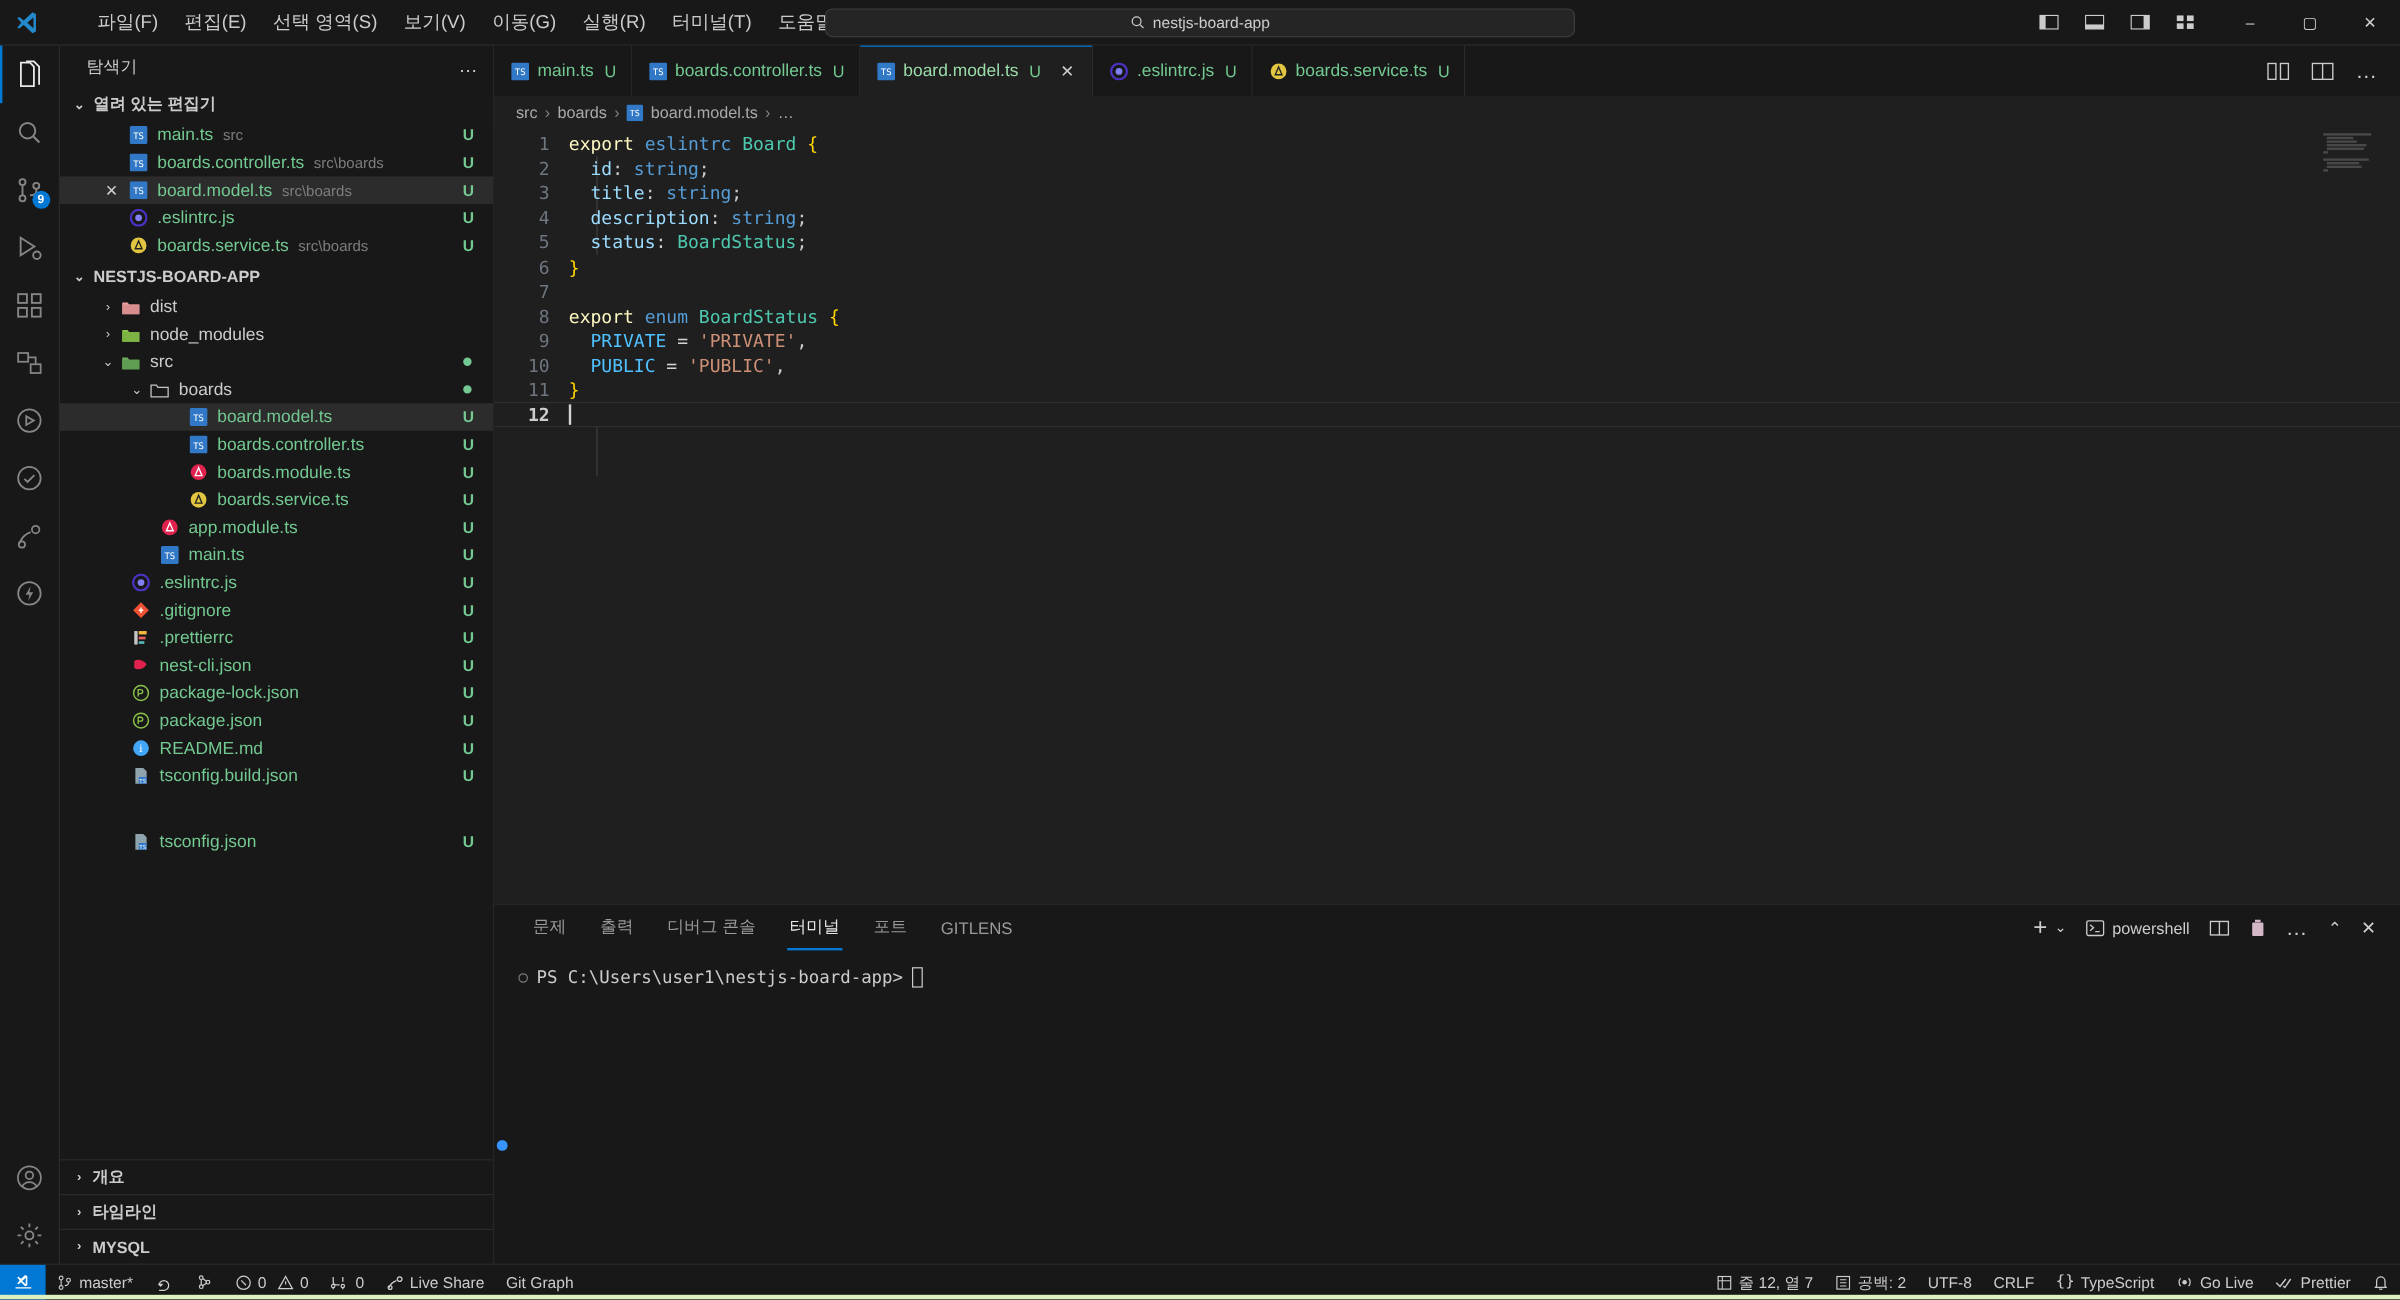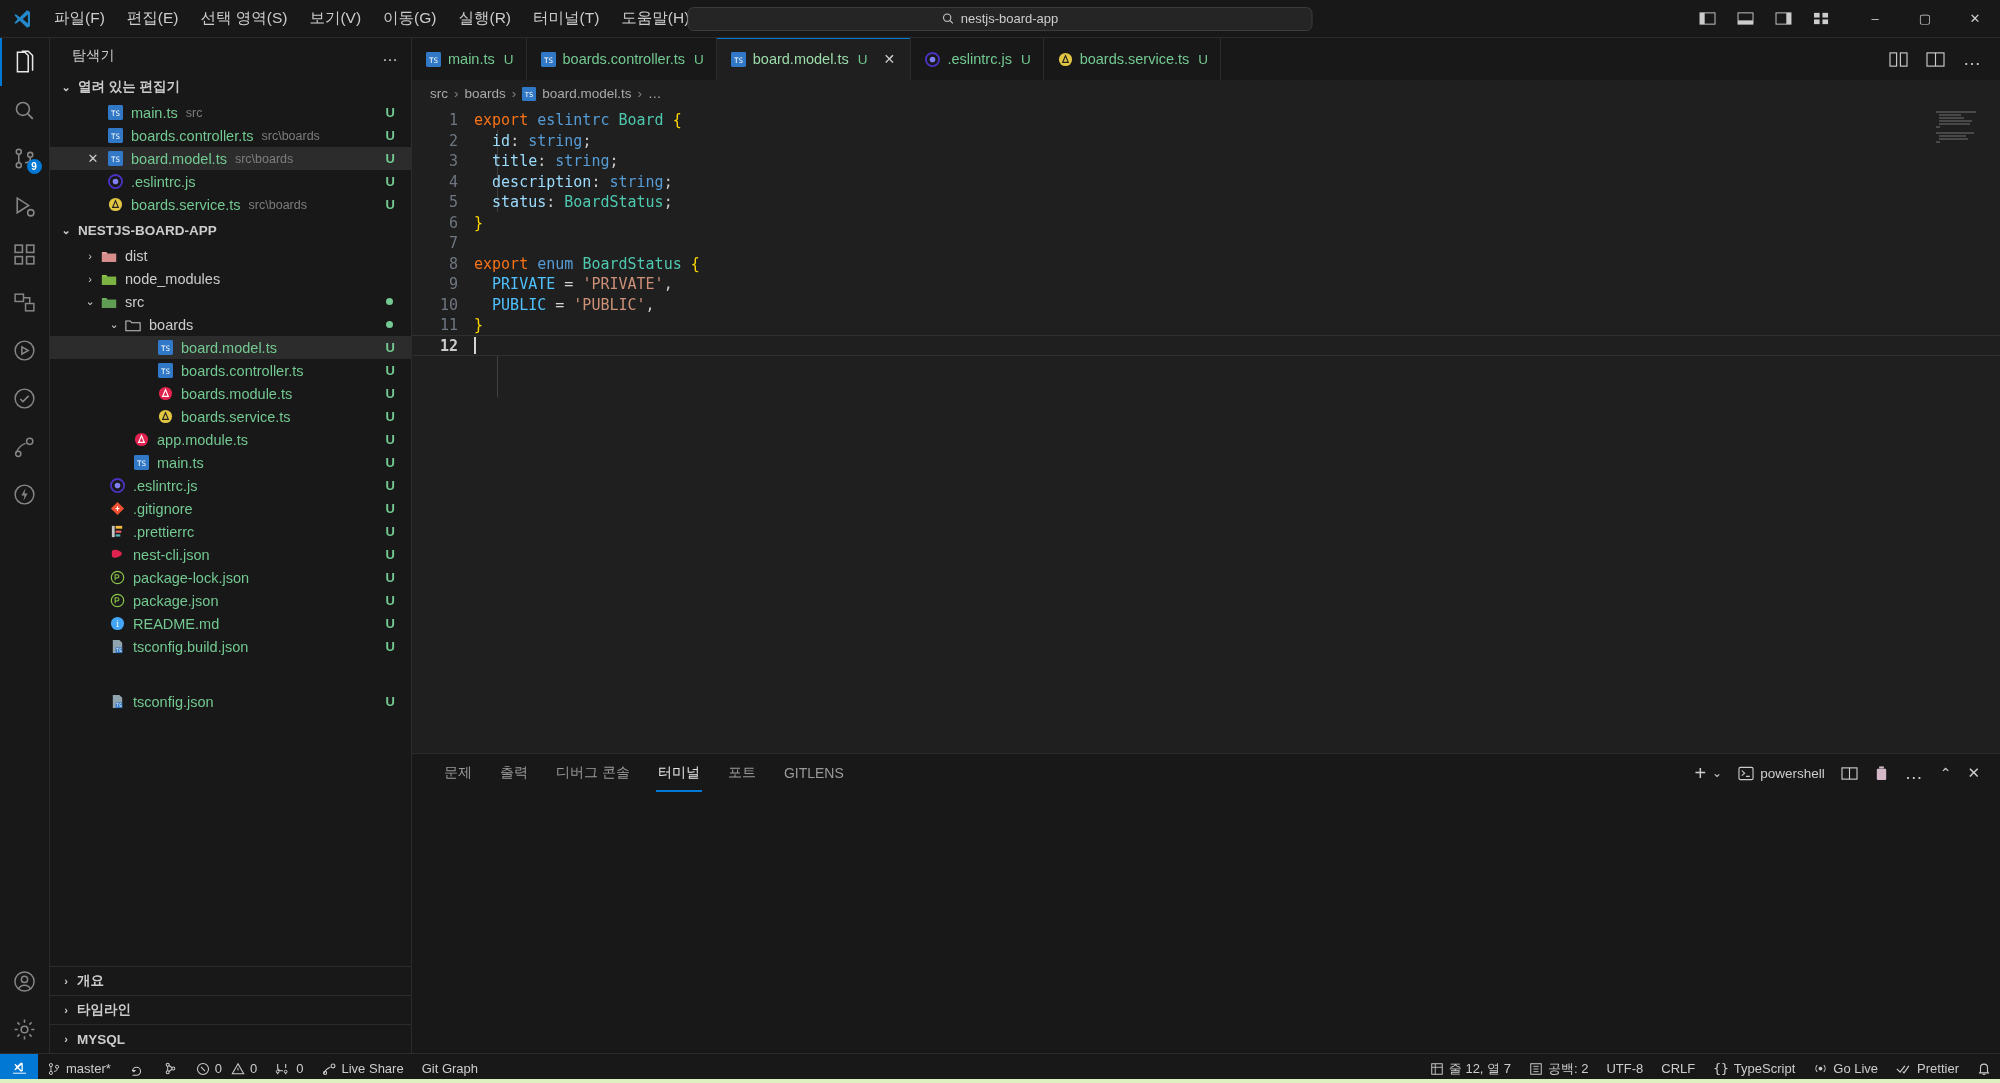--- a/index.html
+++ b/index.html
@@ -8,21 +8,21 @@
     background: #1f1f1f;
     font-family: "Liberation Sans", sans-serif;
     overflow: hidden;
     color: #cccccc;
   }
   #app { position: relative; width: 2000px; height: 1083px; display: flex; flex-direction: column; }
 
   
   .titlebar {
     height: 38px; background: #181818; display: flex; align-items: center;
-    border-bottom: 1px solid #2b2b2b; flex: 0 0 38px; position: relative;
+    border-bottom: 1px solid #2b2b2b; flex: 0 0 38px; position: relative; gap: 27px;
   }
   .vscode-logo { width: 44px; display: flex; align-items: center; justify-content: center; }
   .menu { display: flex; align-items: center; gap: 2px; }
   .menu-item {
     font-size: 15.5px; color: #cccccc; padding: 4px 10px; border-radius: 3px;
     white-space: nowrap; cursor: default;
   }
   .nav-arrows { display: flex; align-items: center; gap: 22px; margin-left: 90px; }
   .nav-arrow { color: #9a9a9a; font-size: 18px; width: 22px; text-align: center; }
   .nav-arrow.disabled { color: #5a5a5a; }
@@ -130,21 +130,21 @@
   .gutter { width: 62px; flex: 0 0 62px; text-align: right; padding-right: 16px; color: #6e7681; user-select: none; }
   .gutter div { height: 20.5px; }
   .gutter div.cur { color: #cccccc; font-weight: bold; }
   .codelines { flex: 1; position: relative; }
   .codelines div { height: 20.5px; white-space: pre; }
   .cur-line-border { position: absolute; left: 0; right: 0; height: 21px; border-top: 1px solid #2f2f2f; border-bottom: 1px solid #2f2f2f; }
   .indent-guide { position: absolute; width: 1px; background: #404040; }
   .caret { display: inline-block; width: 2px; height: 17px; background: #d4d4d4; vertical-align: -3px; }
 
   
-  .t-kw  { color: #f97316; }
+  .t-kw  { color: #fef9c3; }
   .t-kw2 { color: #569cd6; }
   .t-type{ color: #4ec9b0; }
   .t-var { color: #9cdcfe; }
   .t-str { color: #ce9178; }
   .t-pun { color: #cccccc; }
   .t-br1 { color: #ffd700; }
   .t-op  { color: #d4d4d4; }
   .t-const { color: #4fc1ff; }
 
   .minimap { position: absolute; top: 4px; right: 22px; width: 42px; opacity: .55; }
@@ -793,20 +793,28 @@
                 <svg width="15" height="16" viewBox="0 0 16 17">
                   <rect x="3" y="4" width="10" height="12" rx="1" fill="#d4b8c8"></rect>
                   <rect x="5.5" y="1.5" width="5" height="2.2" fill="#d4b8c8"></rect>
                 </svg>
               </span>
             <span style="font-size:18px;letter-spacing:1px;">…</span>
             <span style="font-size:14px;">⌃</span>
             <span style="font-size:15px;">✕</span>
           </div>
         </div>
+        <div class="terminal">
+          <div class="term-line">
+            <span class="term-circle"></span>
+            <span>PS C:\Users\user1\nestjs-board-app&gt;</span>
+            <span class="term-caret"></span>
+          </div>
+          <div class="term-dot"></div>
+        </div>
       </div>
     </div>
   </div>
 
   <div class="statusbar">
     <div class="sb-remote">
       <svg width="15" height="15" viewBox="0 0 16 16">
           <path fill="#fff" d="M9.5 1.5 6 5 3.5 3.2l-1 .5 2.1 2.8-2.1 2.8 1 .5L6 8l3.5 3.5 2-.9V2.4l-2-.9zm.6 2.6v5.8L7 7l3.1-2.9z"></path>
           <path fill="#fff" d="M1 12.5h14v1H1z"></path>
         </svg>

